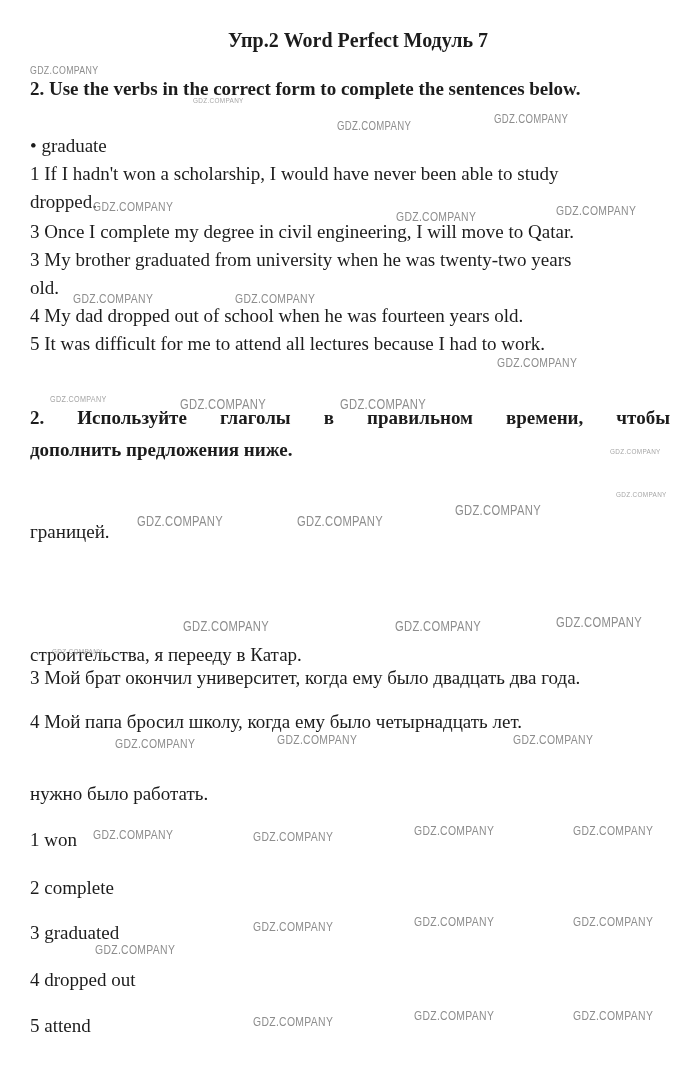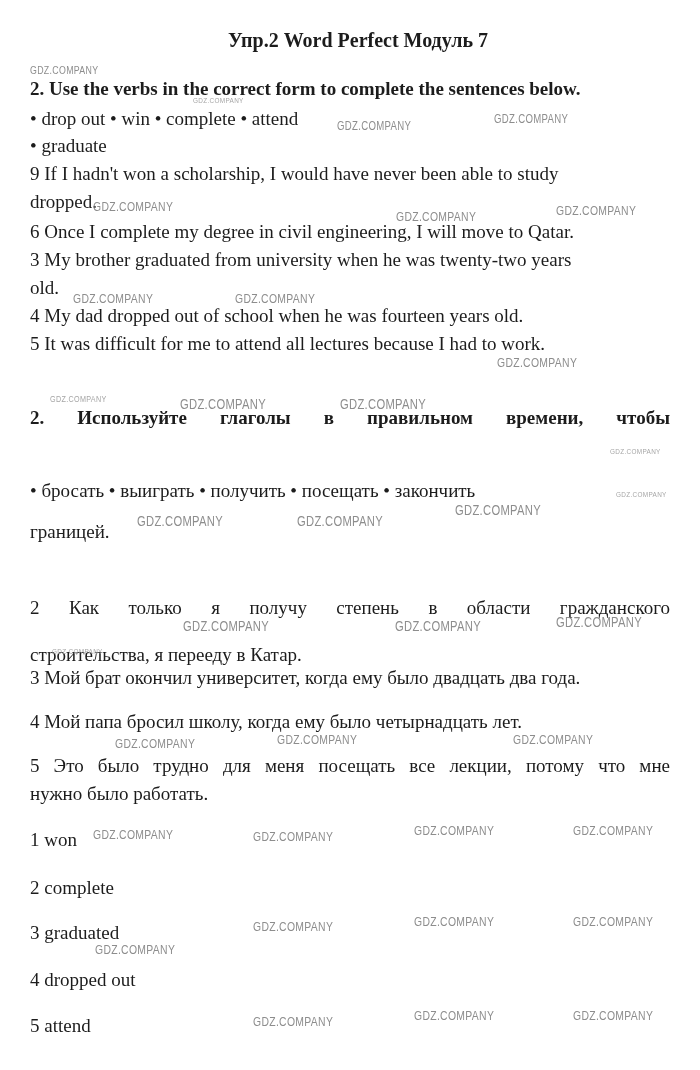--- a/index.html
+++ b/index.html
@@ -47,38 +47,35 @@
   .wm.light{color:#a6a6a6;}
 </style>
 </head>
 <body>
 
 <div class="page">
 
   <div class="line title" style="top:29px">Упр.2 Word Perfect Модуль 7</div>
 
   <div class="line bold" style="top:78px">2. Use the verbs in the correct form to complete the sentences below.</div>
-  <div class="line" style="top:108px">• drop out • win • complete • attend</div>
   <div class="line" style="top:135px">• graduate</div>
-  <div class="line" style="top:163px">9 If I hadn't won a scholarship, I would have never been able to study</div>
+  <div class="line" style="top:163px">1 If I hadn't won a scholarship, I would have never been able to study</div>
   <div class="line" style="top:191px">dropped.</div>
-  <div class="line" style="top:221px">6 Once I complete my degree in civil engineering, I will move to Qatar.</div>
+  <div class="line" style="top:221px">3 Once I complete my degree in civil engineering, I will move to Qatar.</div>
   <div class="line" style="top:249px">3 My brother graduated from university when he was twenty-two years</div>
   <div class="line" style="top:277px">old.</div>
   <div class="line" style="top:305px">4 My dad dropped out of school when he was fourteen years old.</div>
   <div class="line" style="top:333px">5 It was difficult for me to attend all lectures because I had to work.</div>
 
   <div class="line bold just" style="top:407px">2. Используйте глаголы в правильном времени, чтобы</div>
-  <div class="line" style="top:480px">• бросать • выиграть • получить • посещать • закончить</div>
+  <div class="line bold" style="top:439px">дополнить предложения ниже.</div>
   <div class="line" style="top:521px">границей.</div>
-  <div class="line just" style="top:597px">2 Как только я получу степень в области гражданского</div>
   <div class="line" style="top:644px">строительства, я перееду в Катар.</div>
   <div class="line" style="top:667px">3 Мой брат окончил университет, когда ему было двадцать два года.</div>
   <div class="line" style="top:711px">4 Мой папа бросил школу, когда ему было четырнадцать лет.</div>
-  <div class="line just" style="top:755px">5 Это было трудно для меня посещать все лекции, потому что мне</div>
   <div class="line" style="top:783px">нужно было работать.</div>
 
   <div class="line" style="top:829px">1 won</div>
   <div class="line" style="top:877px">2 complete</div>
   <div class="line" style="top:922px">3 graduated</div>
   <div class="line" style="top:969px">4 dropped out</div>
   <div class="line" style="top:1015px">5 attend</div>
 
   <div>
       <div class="wm" style="left: 30px; top: 64px; font-size: 11px;">GDZ.COMPANY</div>

